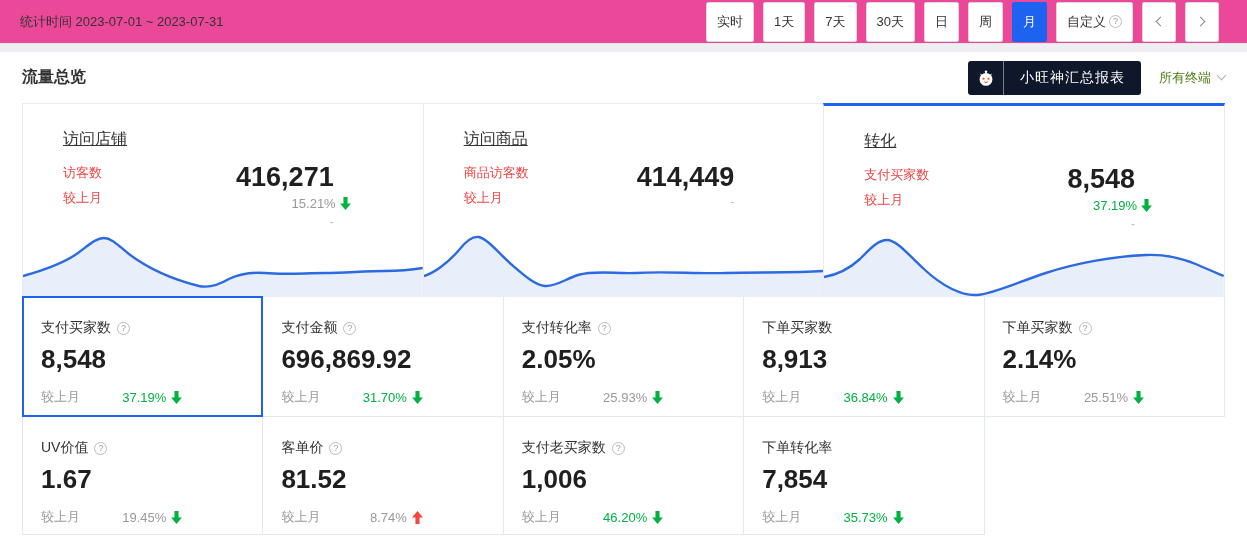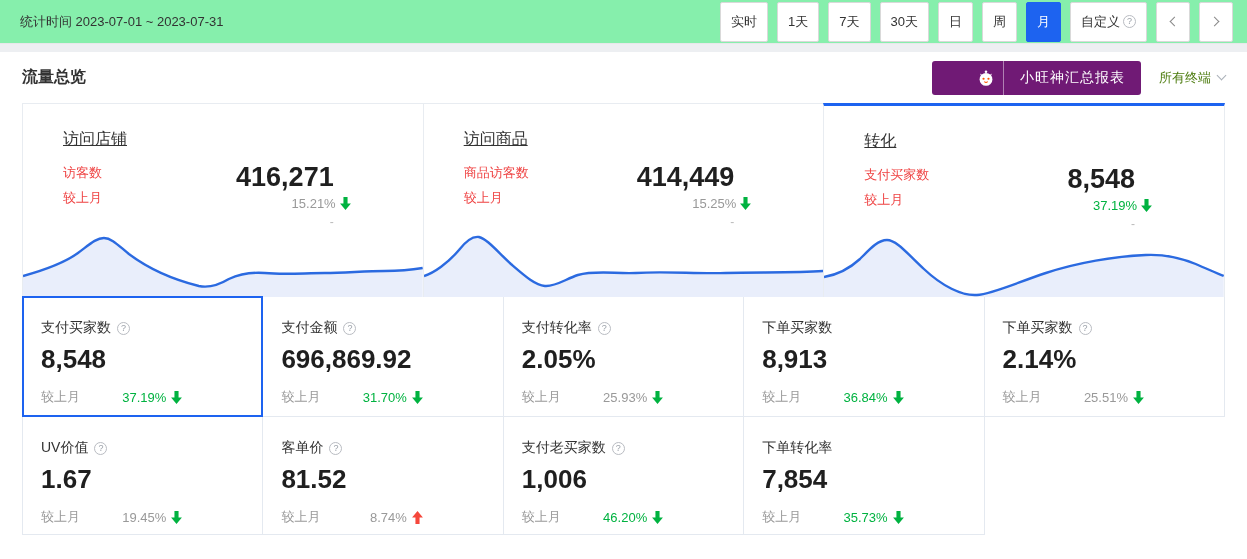--- a/index.html
+++ b/index.html
@@ -1,21 +1,21 @@
 <!DOCTYPE html>
 <html><head>
 <meta charset="utf-8">
 <style>
   * { margin:0; padding:0; box-sizing:border-box; }
   html,body { width:1247px; height:559px; overflow:hidden;
     font-family:"Liberation Sans","DejaVu Sans",sans-serif; background:#edeff2; }
 
   
-  .topbar { height:44px; background:#86efac; border-bottom:1px solid #e7e8ea;
-    display:flex; align-items:center; justify-content:space-between; padding:0 14px 0 20px; }
+  .topbar { height:44px; background:#ec4899; border-bottom:1px solid #e7e8ea;
+    display:flex; align-items:center; justify-content:space-between; padding:0 28px 0 20px; }
   .stat-time { font-size:13px; color:#333; }
   .range-group { display:flex; align-items:center; gap:9px; }
   .rbtn { min-width:34px; height:40px; padding:0 10px; background:#fff;
     border:1px solid #d9d9d9; border-radius:2px; font-size:13px; color:#333;
     display:flex; align-items:center; justify-content:center; cursor:pointer; }
   .rbtn.active { background:#1d63f0; border-color:#1d63f0; color:#fff; }
   .rbtn .qmark { margin-left:3px; }
   .qmark { width:13px; height:13px; border:1px solid #b9bcc2; border-radius:50%;
     color:#9aa0a8; font-size:9px; line-height:11px; text-align:center; display:inline-block;
     flex:0 0 auto; }
@@ -27,22 +27,22 @@
   .chev.down  { transform:rotate(-45deg); border-color:#aab0b8; margin-top:-4px; }
 
   
   .band { height:8px; background:#edeff2; }
   .main { background:#fff; height:525px; }
 
   .panel-head { height:51px; display:flex; align-items:center;
     justify-content:space-between; padding:0 22px; }
   .panel-title { font-size:16px; font-weight:bold; color:#333; }
   .head-right { display:flex; align-items:center; gap:18px; }
-  .report-btn { height:34px; background:#701a75; border-radius:3px; color:#fff;
-    display:flex; align-items:center; cursor:pointer; overflow:hidden;padding-left:36px; }
+  .report-btn { height:34px; background:#0f172a; border-radius:3px; color:#fff;
+    display:flex; align-items:center; cursor:pointer; overflow:hidden; }
   .report-btn .icon-box { width:36px; height:34px; display:flex; align-items:center;
     justify-content:center; border-right:1px solid rgba(255,255,255,.45); }
   .report-btn .txt { padding:0 16px; font-size:14px; letter-spacing:1px; }
   .terminal { display:flex; align-items:center; gap:7px; font-size:13px; color:#4d7c0f;
     cursor:pointer; }
 
   
   .overview { margin:0 22px; display:flex; }
   .ov-card { flex:1; position:relative; height:194px; background:#fff;
     border-top:1px solid #e8ecf1; cursor:pointer; }
@@ -165,26 +165,20 @@
 
     <div class="ov-card">
       <div class="ov-title">访问商品</div>
       <div class="ov-rows">
         <div class="ov-labels">
           <span>商品访客数</span>
           <span>较上月</span>
         </div>
         <div class="ov-vals">
           <div class="ov-value">414,449</div>
-          <div class="ov-change">
-            <span>15.25%</span>
-            <svg class="arrow down" viewBox="0 0 10 12">
-                <path d="M3.1 0 h3.8 v6 h3.1 L5 12 0 6 h3.1 Z"></path>
-              </svg>
-          </div>
           <div class="ov-sub">-</div>
         </div>
       </div>
       <svg class="spark" viewBox="0 0 400 90" preserveAspectRatio="none">
         <path fill="#e9eefb" d="M0,69 C10,66 24,56 35,43 C42,34 49,29 55,30 C63,32 72,43 87,57 C101,69 111,78 121,79 C131,80 142,72 154,68 C172,63 192,67 212,66 C242,64 272,67 302,66 C332,65 372,66 400,64 L400,90 L0,90 Z"></path>
         <path fill="none" stroke="#2b6ae0" stroke-width="2.4" d="M0,69 C10,66 24,56 35,43 C42,34 49,29 55,30 C63,32 72,43 87,57 C101,69 111,78 121,79 C131,80 142,72 154,68 C172,63 192,67 212,66 C242,64 272,67 302,66 C332,65 372,66 400,64"></path>
       </svg>
     </div>
 
     <div class="ov-card selected">

